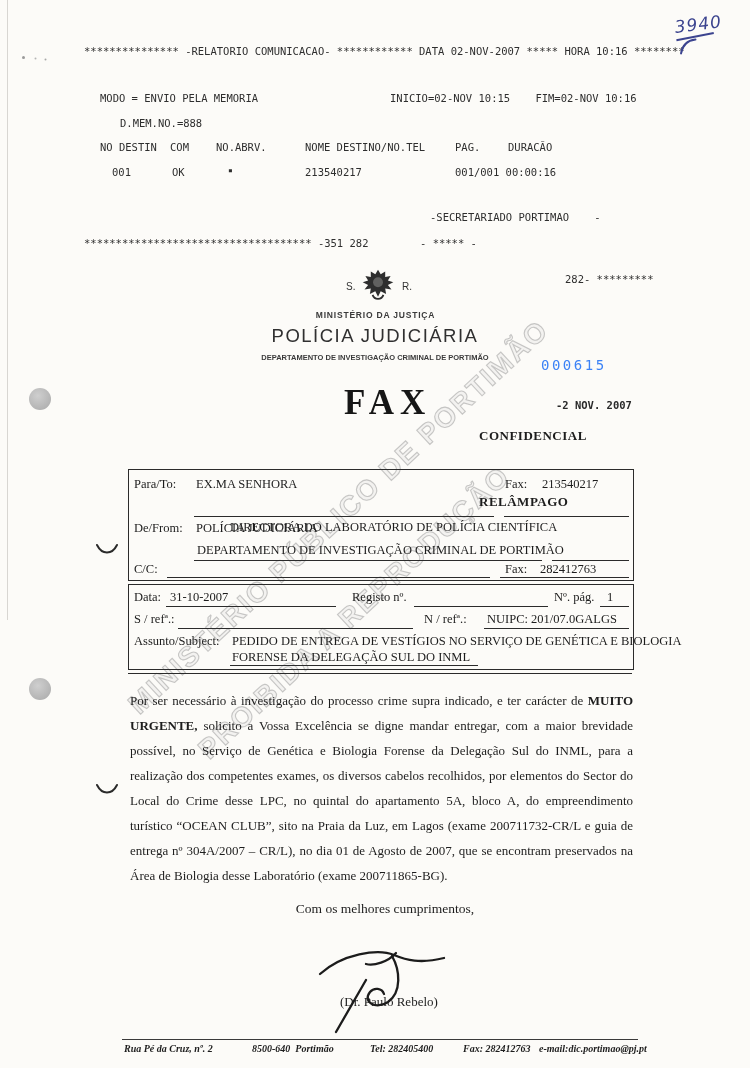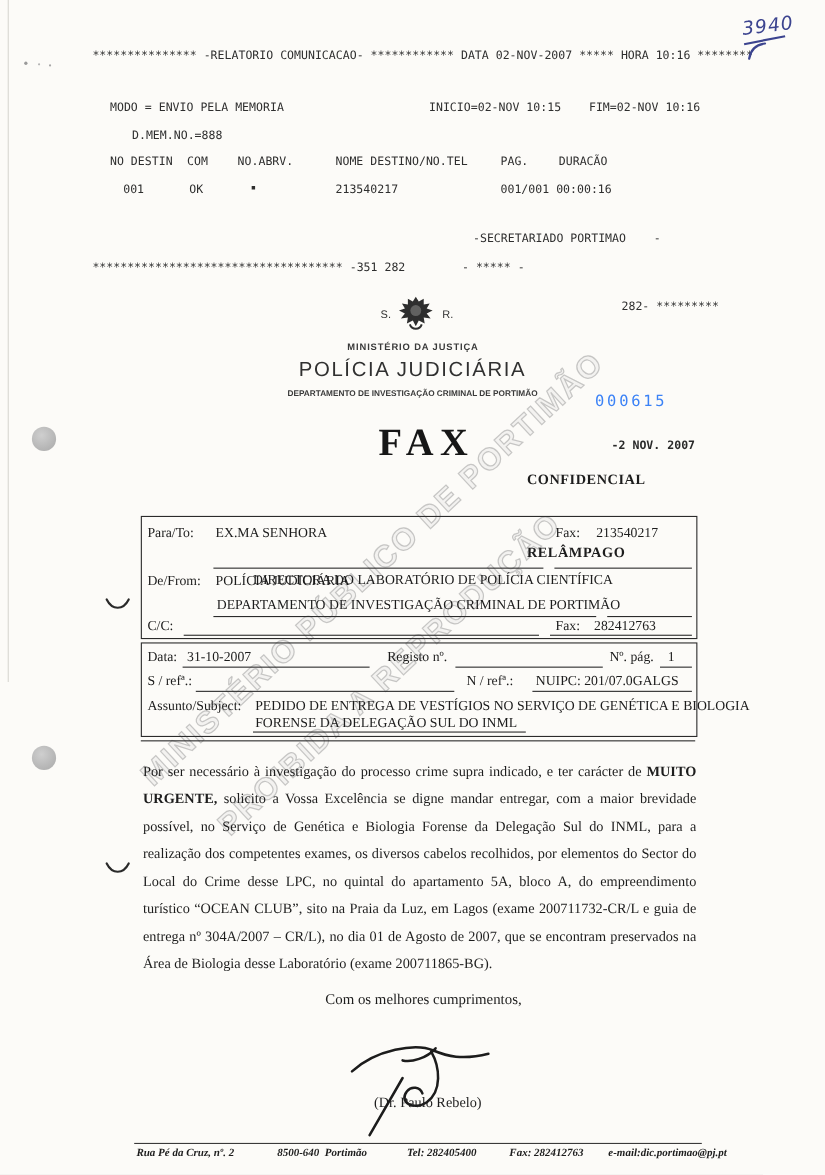--- a/index.html
+++ b/index.html
@@ -151,15 +151,15 @@
   </svg>
   <svg class="pen abs z2" style="left:95px;top:783px;" width="24" height="14" viewBox="0 0 24 14">
     <path d="M2,2 C7,12 17,12 22,2"></path>
   </svg>
 
   <div class="uline z2" style="left:122px;top:1038px;width:516px;border-bottom-width:1.5px;border-color:#3a3a3a;"></div>
   <span class="abs serif z2" style="left:124px;top:1043px;font-size:10px;font-style:italic;font-weight:bold;">Rua Pé da Cruz, nº. 2</span>
   <span class="abs serif z2" style="left:252px;top:1043px;font-size:10px;font-style:italic;font-weight:bold;">8500-640  Portimão</span>
   <span class="abs serif z2" style="left:370px;top:1043px;font-size:10px;font-style:italic;font-weight:bold;">Tel: 282405400</span>
   <span class="abs serif z2" style="left:463px;top:1043px;font-size:10px;font-style:italic;font-weight:bold;">Fax: 282412763</span>
-  <span class="abs serif z2" style="left:553px;top:1043px;font-size:10px;font-style:italic;font-weight:bold;">e-mail:dic.portimao@pj.pt</span>
+  <span class="abs serif z2" style="left:539px;top:1043px;font-size:10px;font-style:italic;font-weight:bold;">e-mail:dic.portimao@pj.pt</span>
 
 </div>
 
 </body></html>

